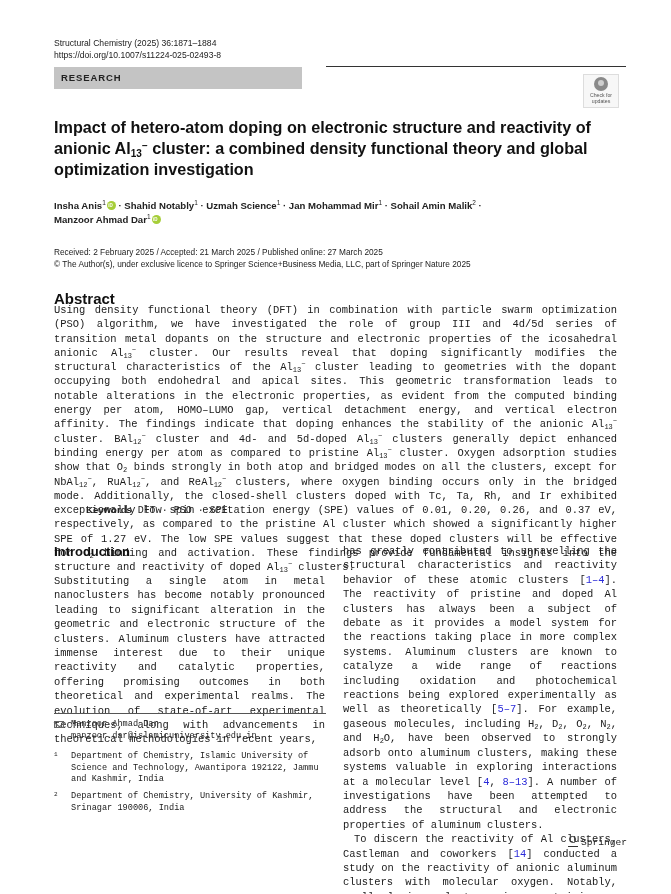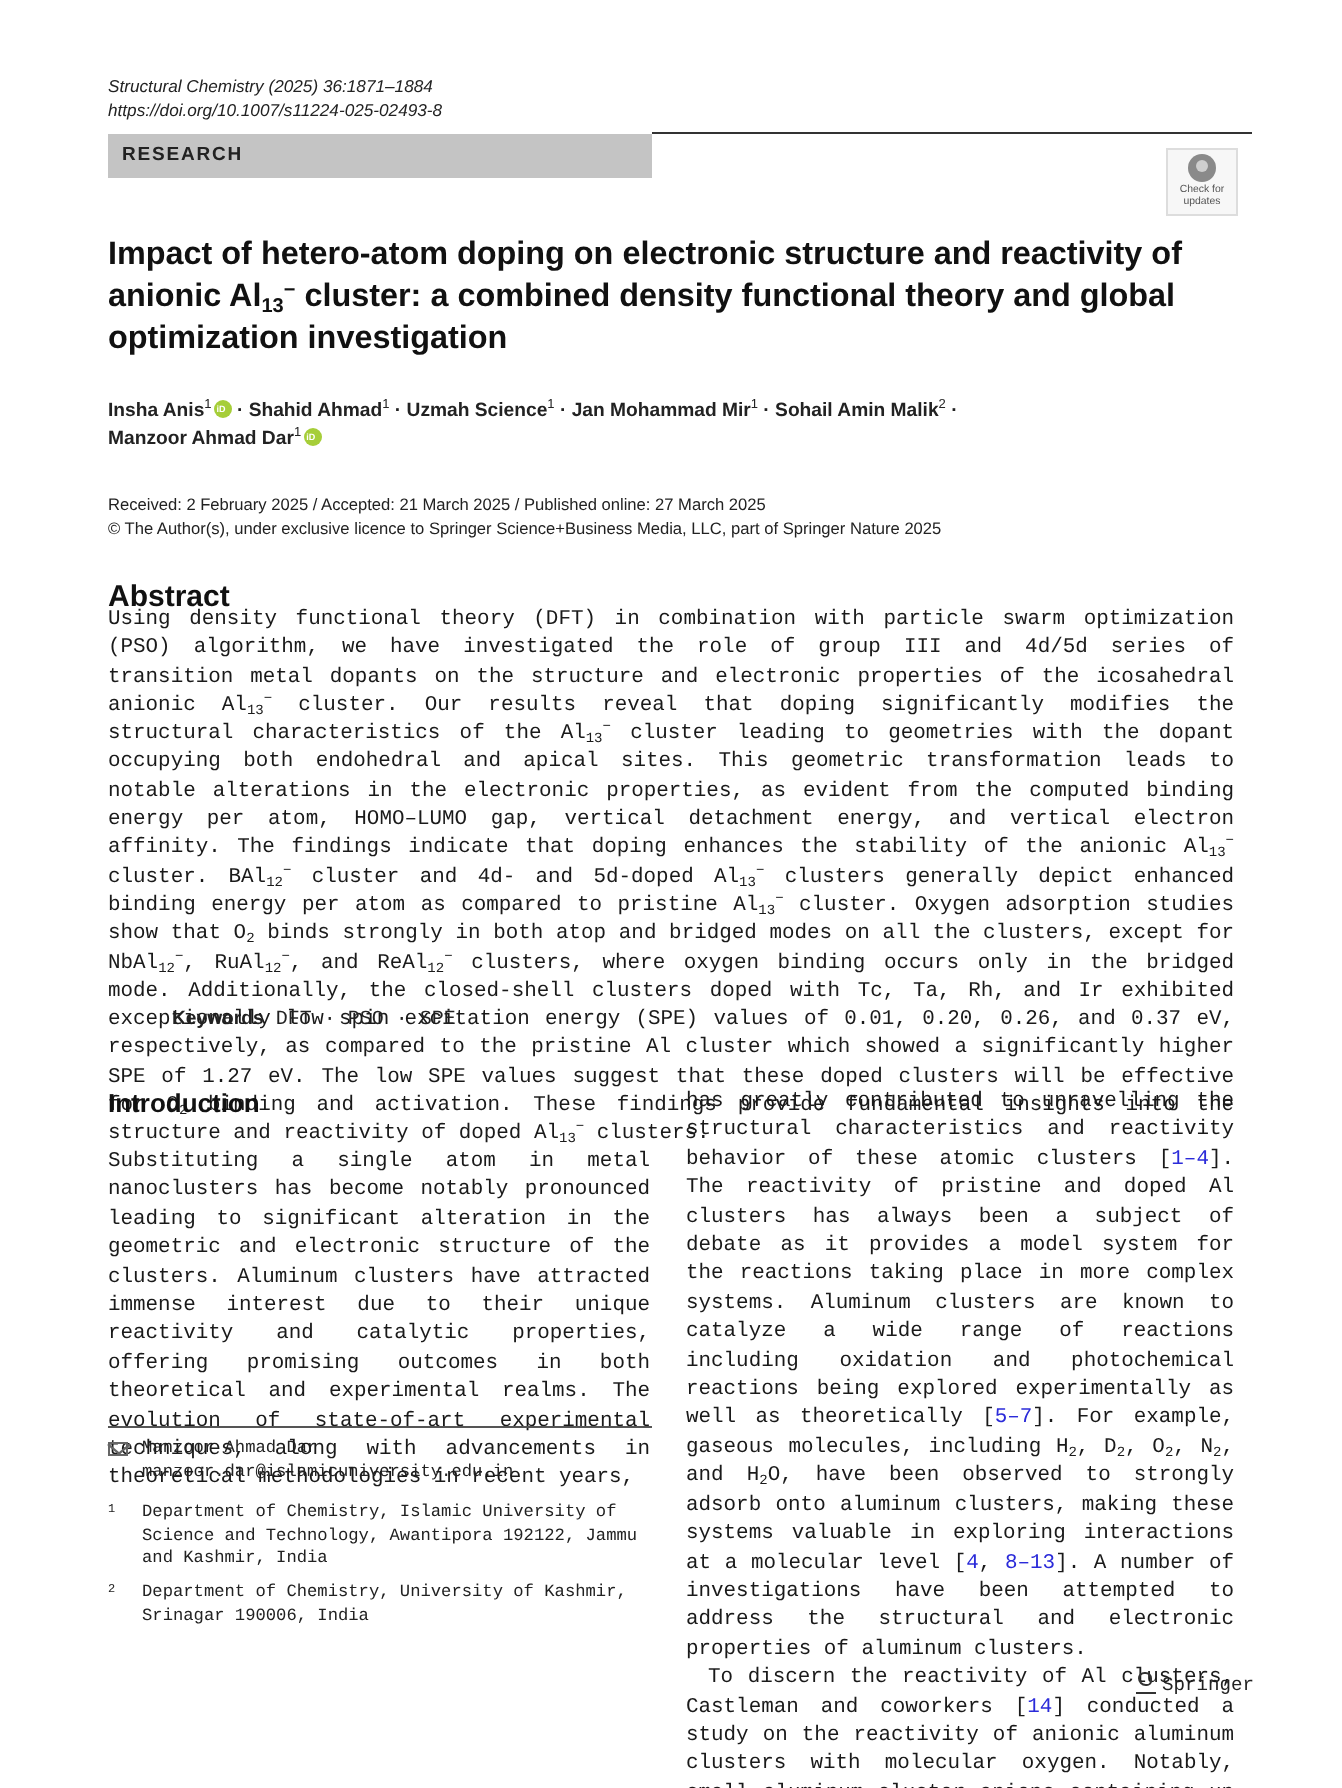--- a/index.html
+++ b/index.html
@@ -1,21 +1,21 @@
 <!DOCTYPE html>
 <html><head>
 <meta charset="utf-8">
 <style>
   html, body { margin: 0; padding: 0; background: #ffffff; }
   body { width: 671px; height: 894px; position: relative; overflow: hidden; color: #1a1a1a; }
   .sans { font-family: "Liberation Sans", "DejaVu Sans", sans-serif; }
   .serif { font-family: Liberation Mono, monospace; }
 
-  .journal-meta { position: absolute; left: 54px; top: 37px; font-size: 8.6px; line-height: 12px; color: #222; font-style: italic; }
-  .research-bar { position: absolute; left: 54px; top: 67px; width: 272px; height: 22px; background: #c4c4c4; }
+  .journal-meta { position: absolute; left: 54px; top: 37px; font-size: 8.6px; line-height: 12px; color: #222; }
+  .research-bar { position: absolute; left: 54px; top: 67px; width: 248px; height: 22px; background: #c4c4c4; }
   .research-label { position: absolute; left: 7px; top: 5px; font-size: 9.5px; font-weight: bold; letter-spacing: 0.9px; color: #222; }
   .top-rule { position: absolute; left: 326px; top: 66px; width: 300px; height: 1.4px; background: #333; }
 
   .check-updates { position: absolute; left: 583px; top: 74px; width: 34px; height: 32px; border: 1px solid #ddd; background: #f7f7f7; text-align: center; }
   .check-icon { width: 14px; height: 14px; margin: 2px auto 0; border-radius: 50%; background: #8a8a8a; position: relative; }
   .check-icon::after { content: ""; position: absolute; left: 4px; top: 3px; width: 6px; height: 6px; border-radius: 50%; background: #cfcfcf; }
   .check-text { font-size: 5.2px; line-height: 6px; color: #555; margin-top: 1px; }
 
   .title { position: absolute; left: 54px; top: 117px; width: 540px; font-size: 16.2px; line-height: 21px; font-weight: bold; color: #111; }
   .title sub { font-size: 10px; vertical-align: -3px; line-height: 0; }
@@ -78,21 +78,21 @@
   <div class="check-icon"></div>
   <div class="check-text">
     <div>Check for</div>
     <div>updates</div>
   </div>
 </div>
 
 <h1 class="title sans" style="margin:0"><span>Impact of hetero-atom doping on electronic structure and reactivity of anionic Al</span><sub>13</sub><sup>−</sup><span> cluster: a combined density functional theory and global optimization investigation</span></h1>
 
 <div class="authors sans">
-  <span>Insha Anis</span><sup>1</sup><span class="orcid"></span><span> · </span><span>Shahid Ahmad</span><sup>1</sup><span> · </span><span>Uzmah Science</span><sup>1</sup><span> · </span><span>Jan Mohammad Mir</span><sup>1</sup><span> · </span><span>Sohail Amin Malik</span><sup>2</sup><span> · </span><br><span>Manzoor Ahmad Dar</span><sup>1</sup><span class="orcid"></span>
+  <span>Insha Anis</span><sup>1</sup><span class="orcid"></span><span> · </span><span>Shahid Notably</span><sup>1</sup><span> · </span><span>Uzmah Science</span><sup>1</sup><span> · </span><span>Jan Mohammad Mir</span><sup>1</sup><span> · </span><span>Sohail Amin Malik</span><sup>2</sup><span> · </span><br><span>Manzoor Ahmad Dar</span><sup>1</sup><span class="orcid"></span>
 </div>
 
 <div class="dates sans">
   <div>Received: 2 February 2025 / Accepted: 21 March 2025 / Published online: 27 March 2025</div>
   <div>© The Author(s), under exclusive licence to Springer Science+Business Media, LLC, part of Springer Nature 2025</div>
 </div>
 
 <div class="abstract-head sans">Abstract</div>
 <div class="abstract-body serif"><span>Using density functional theory (DFT) in combination with particle swarm optimization (PSO) algorithm, we have investigated the role of group III and 4d/5d series of transition metal dopants on the structure and electronic properties of the icosahedral anionic Al</span><sub>13</sub><sup>−</sup><span> cluster. Our results reveal that doping significantly modifies the structural characteristics of the Al</span><sub>13</sub><sup>−</sup><span> cluster leading to geometries with the dopant occupying both endohedral and apical sites. This geometric transformation leads to notable alterations in the electronic properties, as evident from the computed binding energy per atom, HOMO–LUMO gap, vertical detachment energy, and vertical electron affinity. The findings indicate that doping enhances the stability of the anionic Al</span><sub>13</sub><sup>−</sup><span> cluster. BAl</span><sub>12</sub><sup>−</sup><span> cluster and 4d- and 5d-doped Al</span><sub>13</sub><sup>−</sup><span> clusters generally depict enhanced binding energy per atom as compared to pristine Al</span><sub>13</sub><sup>−</sup><span> cluster. Oxygen adsorption studies show that O</span><sub>2</sub><span> binds strongly in both atop and bridged modes on all the clusters, except for NbAl</span><sub>12</sub><sup>−</sup><span>, RuAl</span><sub>12</sub><sup>−</sup><span>, and ReAl</span><sub>12</sub><sup>−</sup><span> clusters, where oxygen binding occurs only in the bridged mode. Additionally, the closed-shell clusters doped with Tc, Ta, Rh, and Ir exhibited exceptionally low spin excitation energy (SPE) values of 0.01, 0.20, 0.26, and 0.37 eV, respectively, as compared to the pristine Al cluster which showed a significantly higher SPE of 1.27 eV. The low SPE values suggest that these doped clusters will be effective for O</span><sub>2</sub><span> binding and activation. These findings provide fundamental insights into the structure and reactivity of doped Al</span><sub>13</sub><sup>−</sup><span> clusters.</span></div>
 

